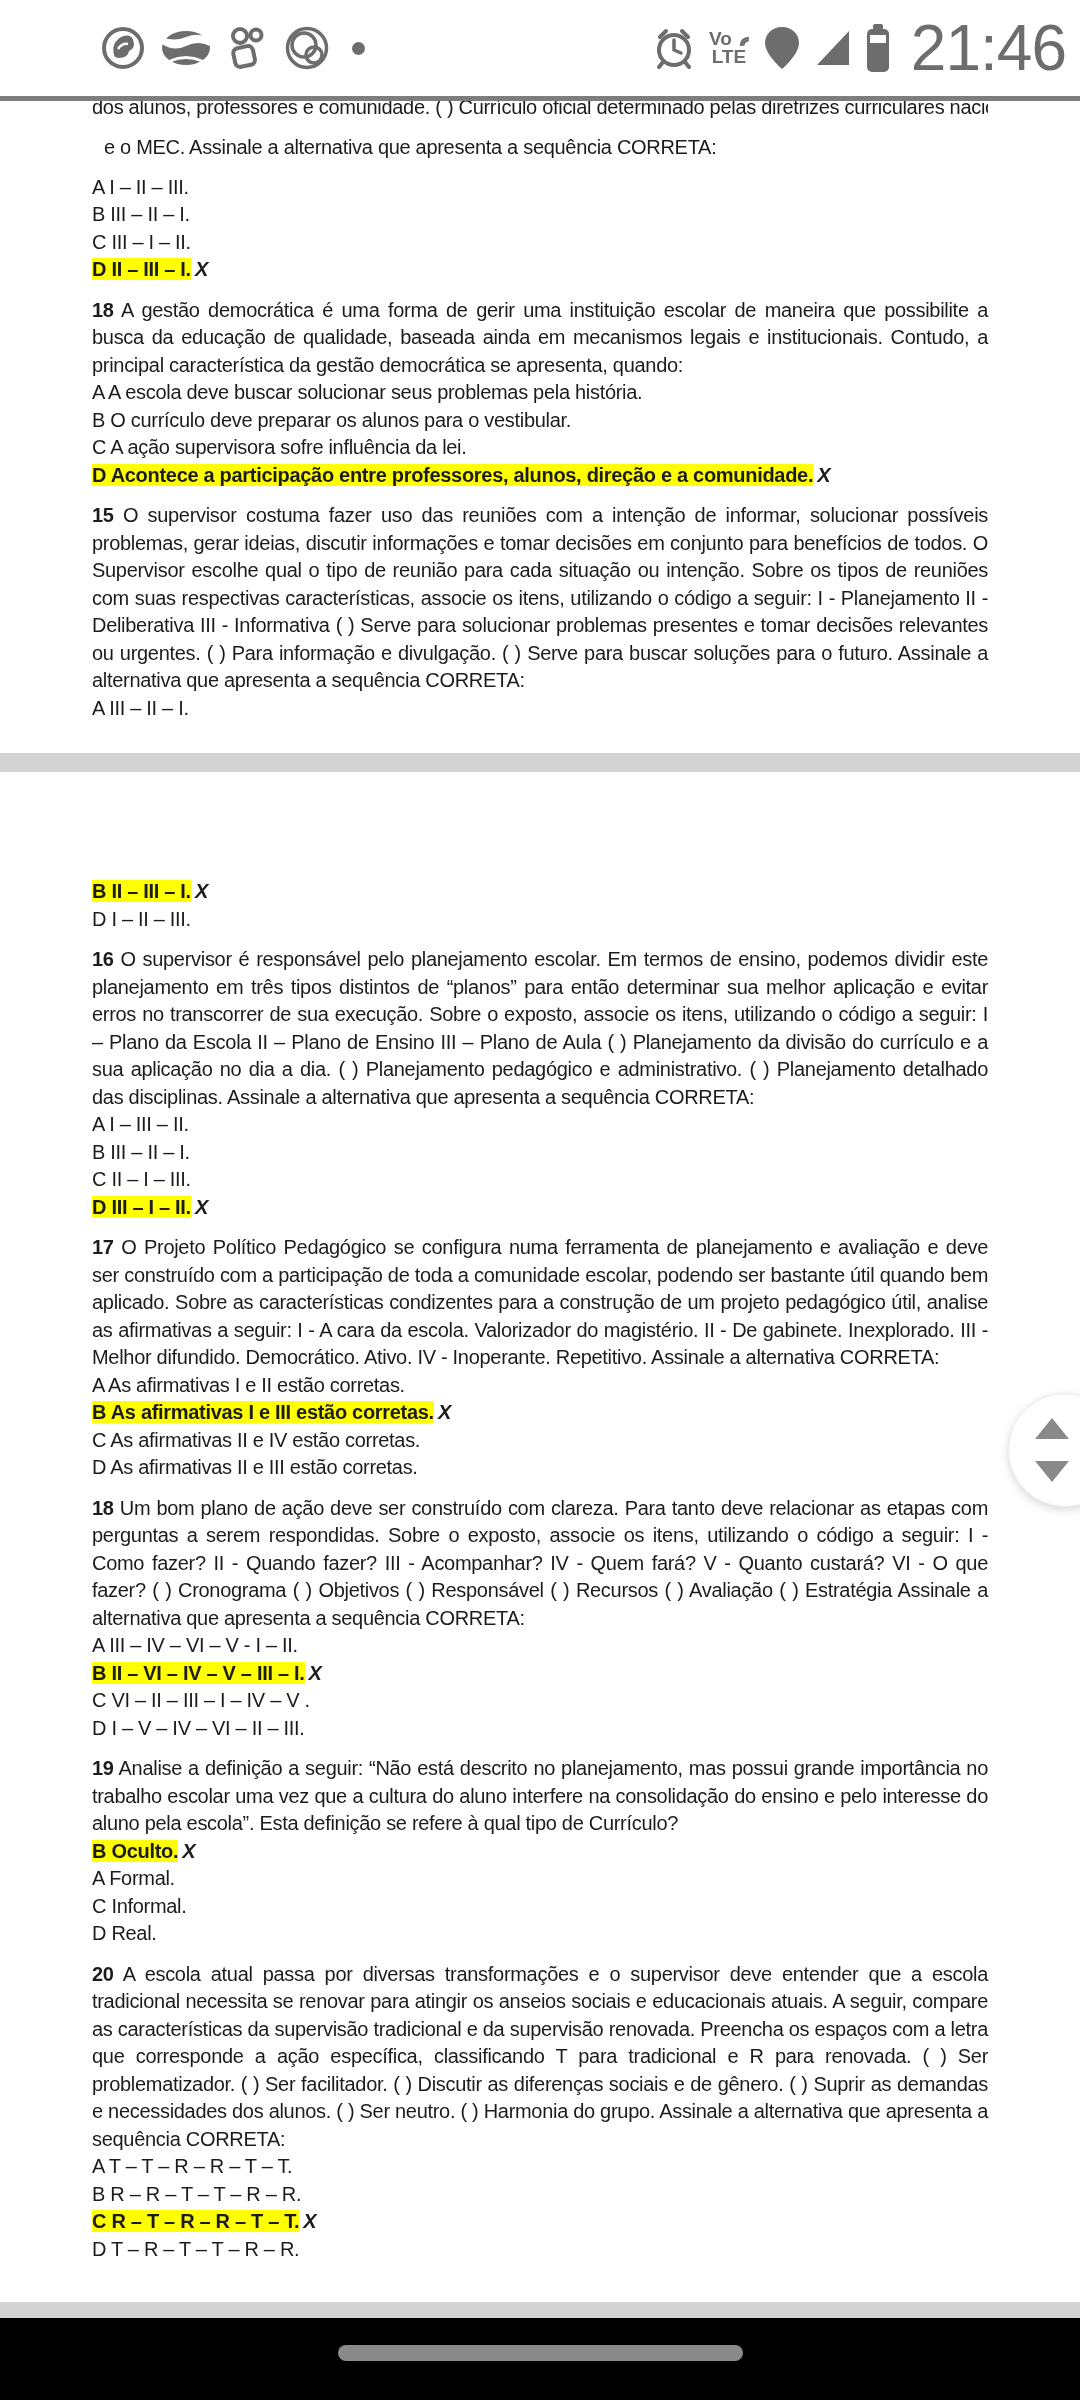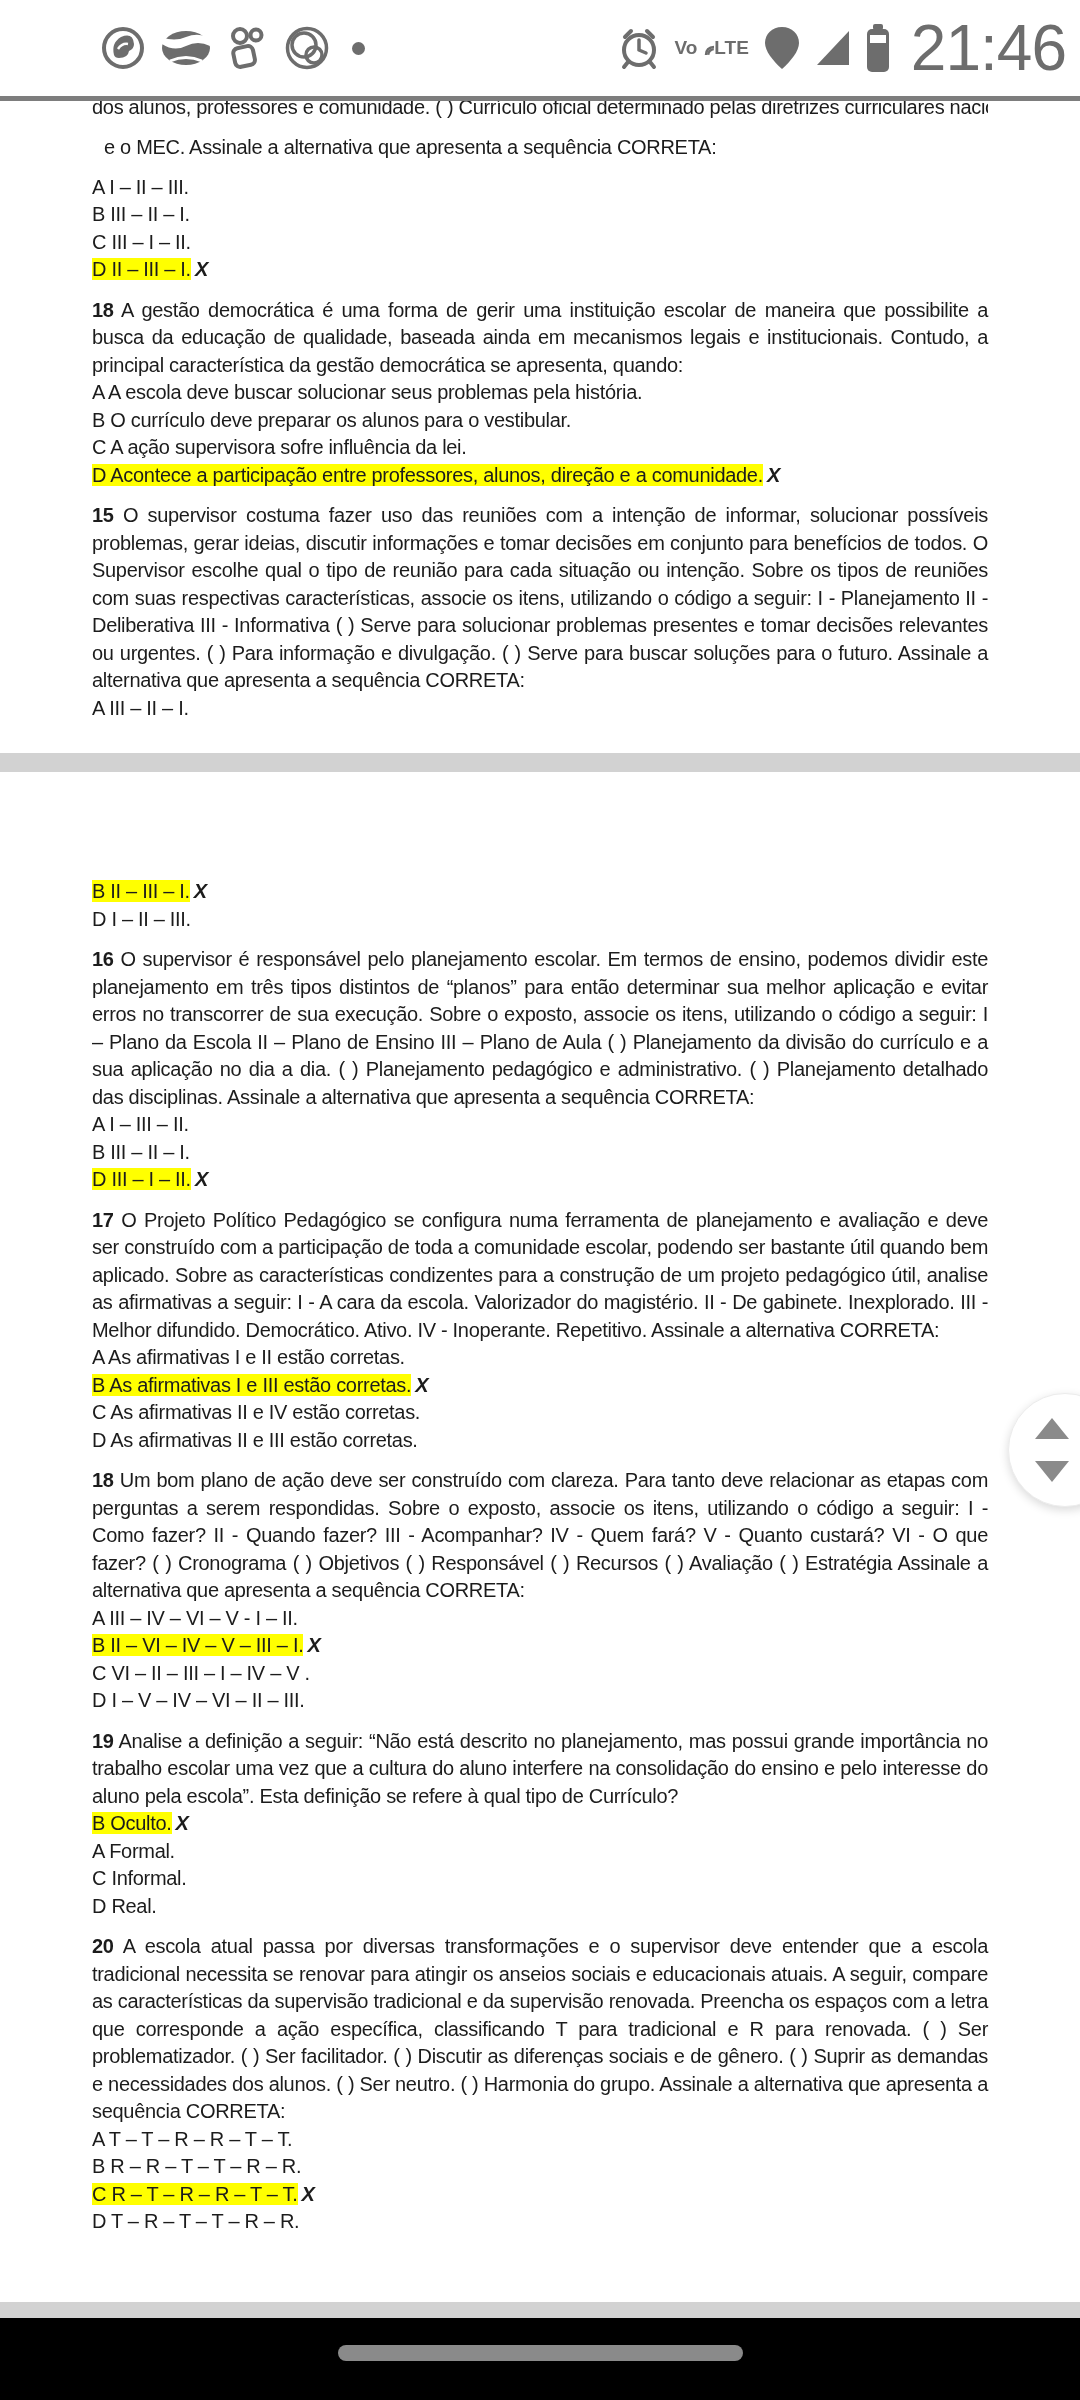--- a/index.html
+++ b/index.html
@@ -6,37 +6,37 @@
   .screen{position:relative;width:1080px;height:2400px;background:#d2d2d2;overflow:hidden;
           font-family:"Liberation Sans",sans-serif;}
   
   .statusbar{position:absolute;top:0;left:0;width:1080px;height:96px;background:#fff;
              display:flex;align-items:center;justify-content:space-between;box-sizing:border-box;
              padding:0 14px 0 0;}
   .sb-left{display:flex;align-items:center;gap:14px;margin-left:100px;}
   .sb-right{display:flex;align-items:center;gap:12px;}
   .sb-icon{display:flex;align-items:center;justify-content:center;}
   .sb-dot{width:13px;height:13px;border-radius:50%;background:#6d6d6d;margin-left:8px;}
-  .volte{display:flex;flex-direction:row;align-items:center;color:#6d6d6d;
+  .volte{display:flex;flex-direction:column;align-items:center;color:#6d6d6d;
          font-weight:bold;font-size:19px;line-height:18px;letter-spacing:0;}
   .volte .vrow{display:flex;align-items:flex-start;gap:1px;}
   .time{font-size:64px;color:#6d6d6d;letter-spacing:-1px;margin-left:6px;line-height:96px;}
   
   .top-divider{position:absolute;top:96px;left:0;width:1080px;height:5px;background:#7d7d7d;}
   .viewer{position:absolute;top:101px;left:0;width:1080px;height:2201px;overflow:hidden;background:#d2d2d2;}
   .page{background:#fff;box-sizing:border-box;padding-left:92px;padding-right:92px;
         color:#1c1c1c;font-size:20px;line-height:27.5px;letter-spacing:-0.3px;}
   .page1{height:652px;overflow:hidden;padding-top:0;}
   .page2{min-height:2100px;padding-top:106px;}
   .clipped{height:21px;overflow:hidden;}
   .clipped-inner{white-space:nowrap;margin-top:-7px;}
   .tline{margin:12px;}
   .opt{margin:0;}
   .qpara{text-align:justify;margin:13px 0 0 0;}
-  .hl{background:var(--hl,#ffff00);font-weight:normal;}
+  .hl{background:var(--hl,#ffff00);font-weight:bold;}
   .xmark{font-weight:bold;font-style:italic;padding-left:4px;}
   
   .scroll-widget{position:absolute;left:1008px;top:1393px;width:112px;height:112px;border-radius:50%;
                  background:#fff;border:1px solid #ececec;box-shadow:0 3px 10px rgba(0,0,0,0.15);}
   .arrow{position:absolute;left:26px;width:0;height:0;cursor:pointer;}
   .arrow.up{top:24px;border-left:17px solid transparent;border-right:17px solid transparent;
             border-bottom:21px solid #8a8a8a;}
   .arrow.down{bottom:24px;border-left:17px solid transparent;border-right:17px solid transparent;
               border-top:21px solid #8a8a8a;}
   
@@ -144,20 +144,21 @@
         <p class="qpara"><b>15</b> O supervisor costuma fazer uso das reuniões com a intenção de informar, solucionar possíveis problemas, gerar ideias, discutir informações e tomar decisões em conjunto para benefícios de todos. O Supervisor escolhe qual o tipo de reunião para cada situação ou intenção. Sobre os tipos de reuniões com suas respectivas características, associe os itens, utilizando o código a seguir: I - Planejamento II - Deliberativa III - Informativa ( ) Serve para solucionar problemas presentes e tomar decisões relevantes ou urgentes. ( ) Para informação e divulgação. ( ) Serve para buscar soluções para o futuro. Assinale a alternativa que apresenta a sequência CORRETA:</p>
         <div class="opt">A III – II – I.</div>
       </section>
     <div class="page-gap" style="height:19px;"></div>
     <section class="page page2" id="page2">
         <div class="opt"><span class="hl">B II – III – I.</span><span class="xmark">X</span></div>
         <div class="opt">D I – II – III.</div>
         <p class="qpara"><b>16</b> O supervisor é responsável pelo planejamento escolar. Em termos de ensino, podemos dividir este planejamento em três tipos distintos de “planos” para então determinar sua melhor aplicação e evitar erros no transcorrer de sua execução. Sobre o exposto, associe os itens, utilizando o código a seguir: I – Plano da Escola II – Plano de Ensino III – Plano de Aula ( ) Planejamento da divisão do currículo e a sua aplicação no dia a dia. ( ) Planejamento pedagógico e administrativo. ( ) Planejamento detalhado das disciplinas. Assinale a alternativa que apresenta a sequência CORRETA:</p>
         <div class="opt">A I – III – II.</div>
         <div class="opt">B III – II – I.</div>
+        <div class="opt">C II – I – III.</div>
         <div class="opt"><span class="hl">D III – I – II.</span><span class="xmark">X</span></div>
         <p class="qpara"><b>17</b> O Projeto Político Pedagógico se configura numa ferramenta de planejamento e avaliação e deve ser construído com a participação de toda a comunidade escolar, podendo ser bastante útil quando bem aplicado. Sobre as características condizentes para a construção de um projeto pedagógico útil, analise as afirmativas a seguir: I - A cara da escola. Valorizador do magistério. II - De gabinete. Inexplorado. III - Melhor difundido. Democrático. Ativo. IV - Inoperante. Repetitivo. Assinale a alternativa CORRETA:</p>
         <div class="opt">A As afirmativas I e II estão corretas.</div>
         <div class="opt"><span class="hl">B As afirmativas I e III estão corretas.</span><span class="xmark">X</span></div>
         <div class="opt">C As afirmativas II e IV estão corretas.</div>
         <div class="opt">D As afirmativas II e III estão corretas.</div>
         <p class="qpara"><b>18</b> Um bom plano de ação deve ser construído com clareza. Para tanto deve relacionar as etapas com perguntas a serem respondidas. Sobre o exposto, associe os itens, utilizando o código a seguir: I - Como fazer? II - Quando fazer? III - Acompanhar? IV - Quem fará? V - Quanto custará? VI - O que fazer? ( ) Cronograma ( ) Objetivos ( ) Responsável ( ) Recursos ( ) Avaliação ( ) Estratégia Assinale a alternativa que apresenta a sequência CORRETA:</p>
         <div class="opt">A III – IV – VI – V - I – II.</div>
         <div class="opt"><span class="hl">B II – VI – IV – V – III – I.</span><span class="xmark">X</span></div>
         <div class="opt">C VI – II – III – I – IV – V .</div>

